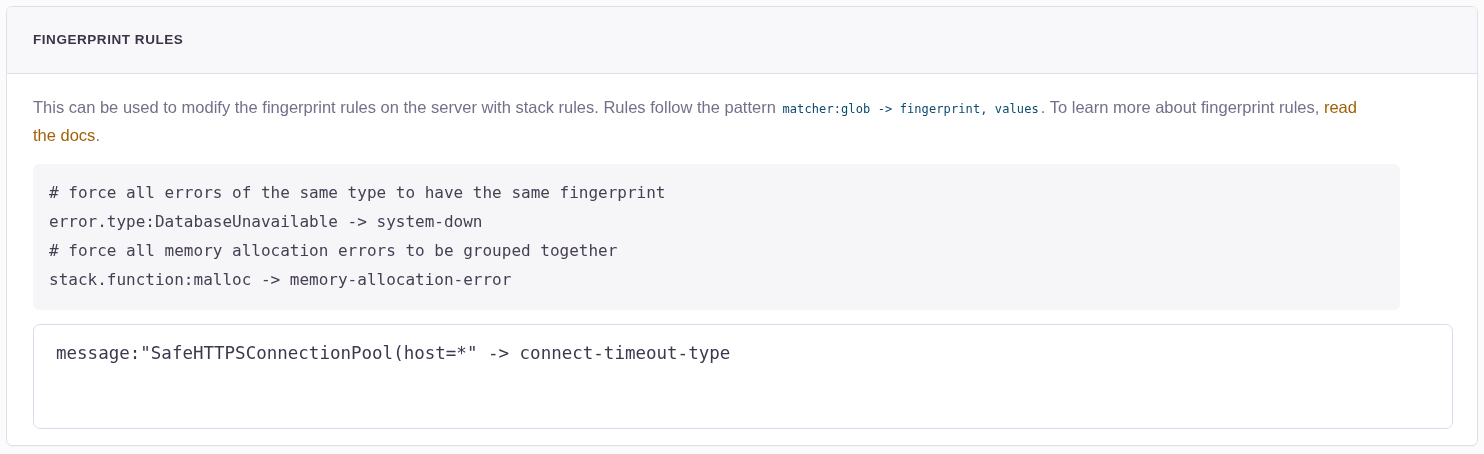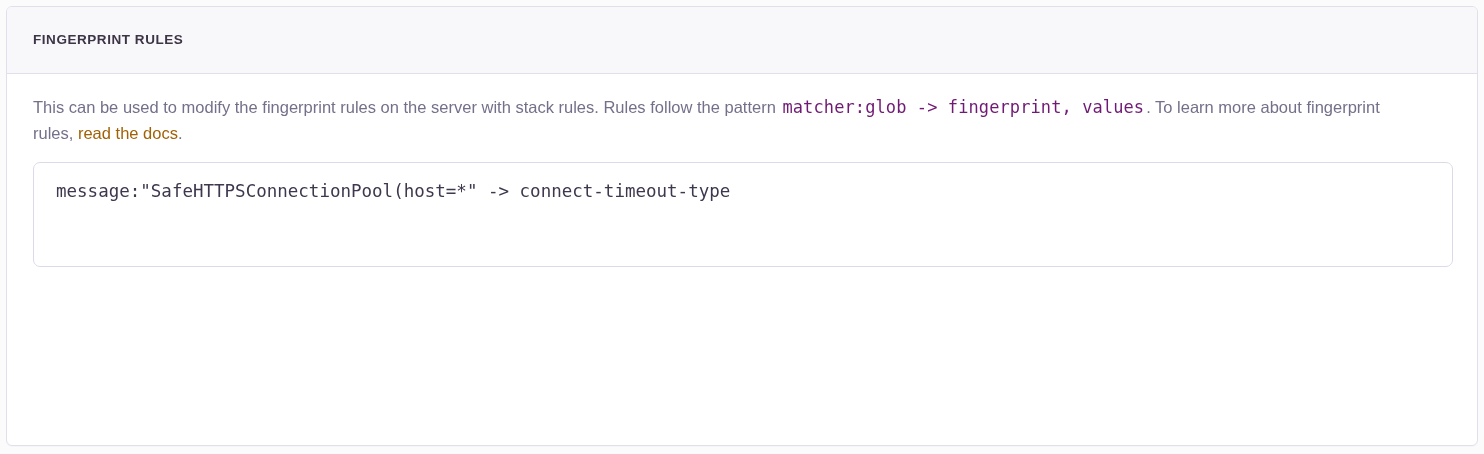--- a/index.html
+++ b/index.html
@@ -61,22 +61,22 @@
   .description {
     font-size: 16.5px;
     line-height: 26px;
     color: #74708a;
     max-width: 1350px;
     margin: 0 0 16px 0;
   }
 
   .description code {
     font-family: "DejaVu Sans Mono", "Liberation Mono", monospace;
-    font-size: 17px;
-    color: #701a75;
+    font-size: 12px;
+    color: #0c4a6e;
     letter-spacing: 0.1px;
     padding: 0 2px;
     white-space: pre;
   }
 
   .description a {
     color: #a16207;
     text-decoration: none;
     text-align: right;
   }
@@ -125,18 +125,22 @@
   <section class="panel">
 
     <div class="panel-header">
       <h2 class="panel-title">FINGERPRINT RULES</h2>
     </div>
 
     <div class="panel-body">
 
       <p class="description"><span>This can be used to modify the fingerprint rules on the server with stack rules. Rules follow the pattern </span><code>matcher:glob -&gt; fingerprint, values</code><span>. To learn more about fingerprint rules, </span><a href="#">read the docs</a><span>.</span></p>
 
+      <pre class="code-block"># force all errors of the same type to have the same fingerprint
+error.type:DatabaseUnavailable -&gt; system-down
+# force all memory allocation errors to be grouped together
+stack.function:malloc -&gt; memory-allocation-error</pre>
 
       <textarea class="rules-input" spellcheck="false" placeholder="Enter rules here" style="">message:"SafeHTTPSConnectionPool(host=*" -&gt; connect-timeout-type</textarea>
 
     </div>
   </section>
 </div>
 
 </body></html>

